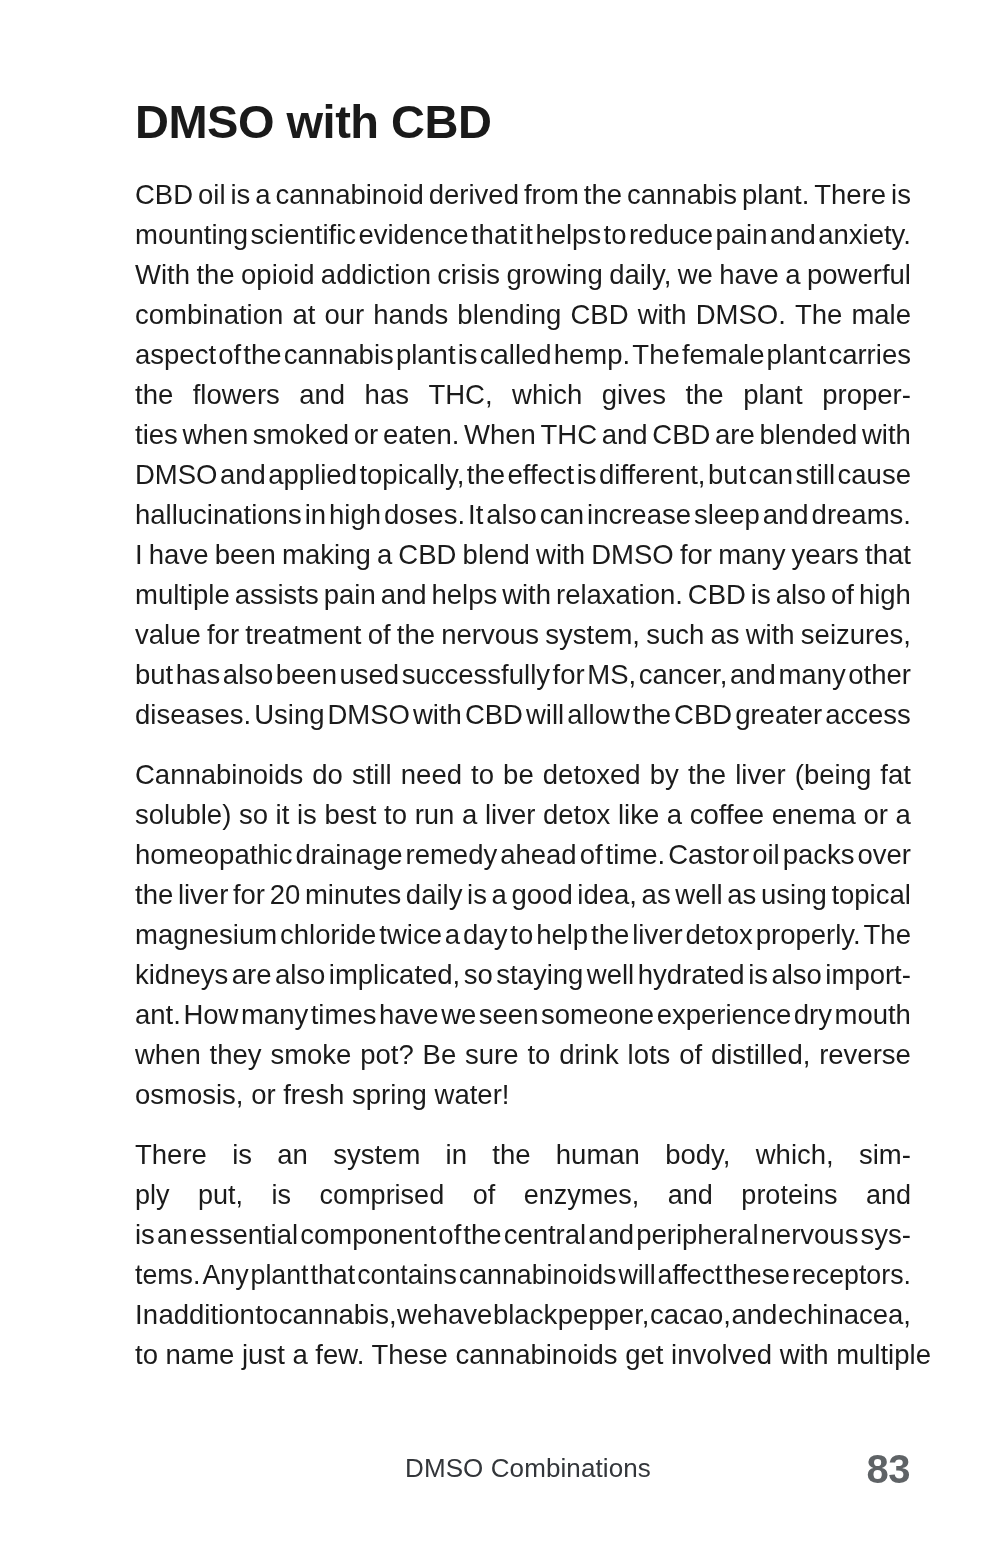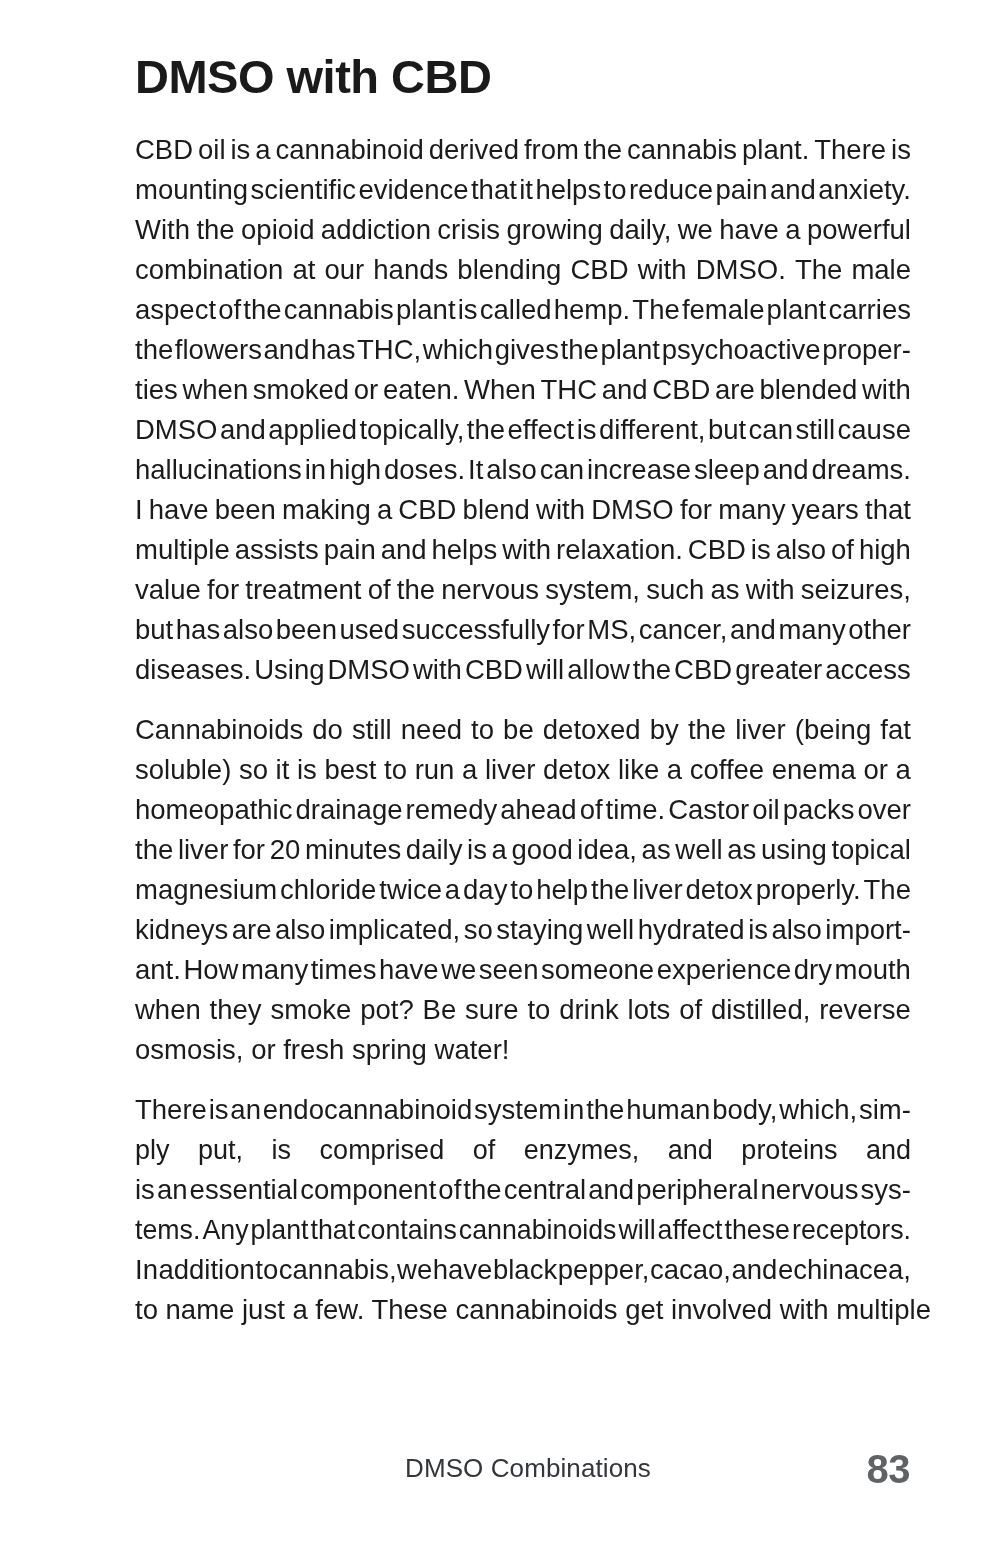--- a/index.html
+++ b/index.html
@@ -23,21 +23,21 @@
     width: 776px;
   }
   .chapter-title {
     font-family: "Liberation Sans", sans-serif;
     font-weight: bold;
     font-size: 47px;
     line-height: 1.06;
     letter-spacing: -0.5px;
     color: #1a1a1a;
     margin: 0;
-    padding-top: 52px;
+    padding-top: 97px;
   }
   .body-block {
     margin-top: 28px;
   }
   .para {
     margin: 0 0 20px 0;
     color: #1b1b1b;
     font-size: 27.5px;
   }
   .para:last-child {
@@ -167,21 +167,20 @@
           <div class="line">
             <span>the</span>
             <span>flowers</span>
             <span>and</span>
             <span>has</span>
             <span>THC,</span>
             <span>which</span>
             <span>gives</span>
             <span>the</span>
             <span>plant</span>
-            <span>psychoactive</span>
             <span>proper-</span>
           </div>
           <div class="line">
             <span>ties</span>
             <span>when</span>
             <span>smoked</span>
             <span>or</span>
             <span>eaten.</span>
             <span>When</span>
             <span>THC</span>
@@ -406,21 +405,20 @@
           </div>
           <div class="line last">
             <span>osmosis, or fresh spring water!</span>
           </div>
         </div>
       <div class="para tight">
           <div class="line">
             <span>There</span>
             <span>is</span>
             <span>an</span>
-            <span>endocannabinoid</span>
             <span>system</span>
             <span>in</span>
             <span>the</span>
             <span>human</span>
             <span>body,</span>
             <span>which,</span>
             <span>sim-</span>
           </div>
           <div class="line" style="font-size: 27px;">
             <span>ply</span>

